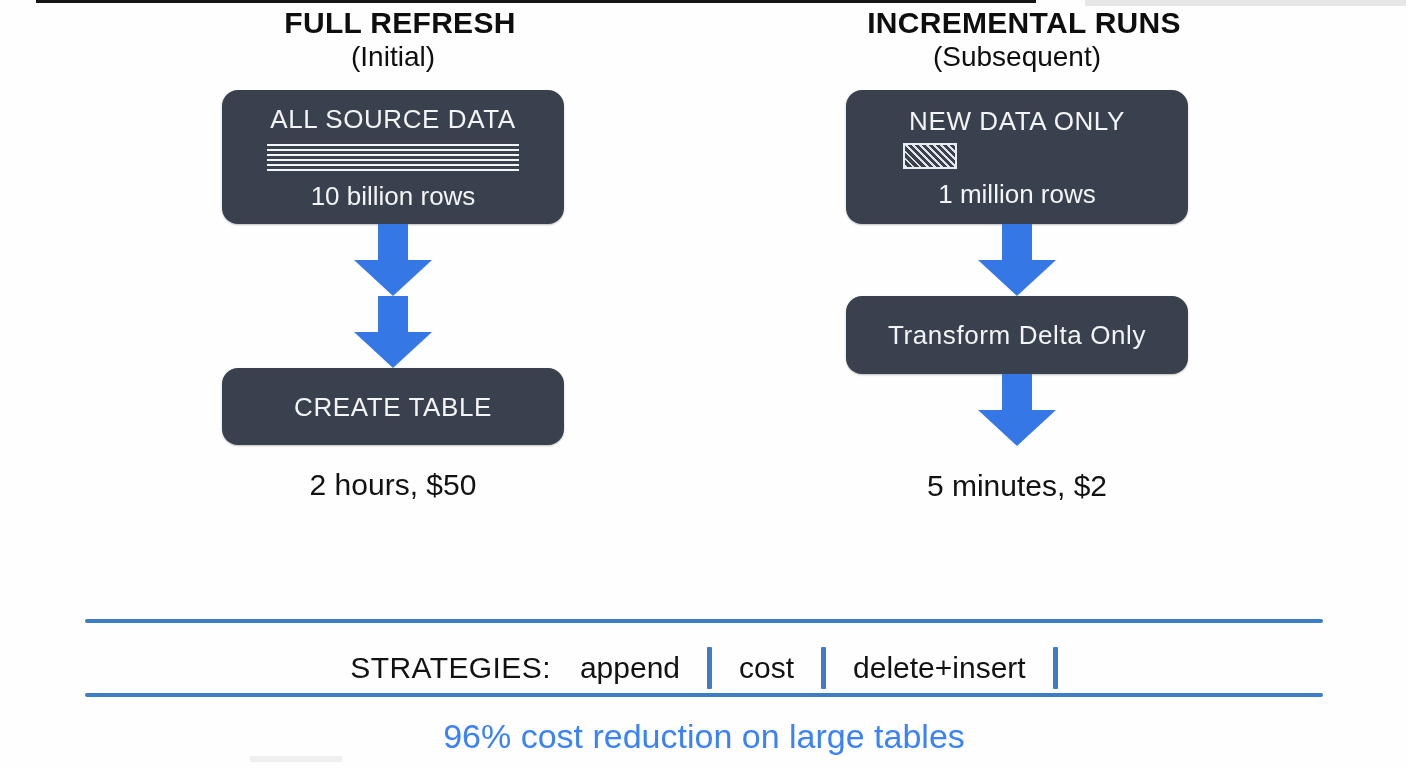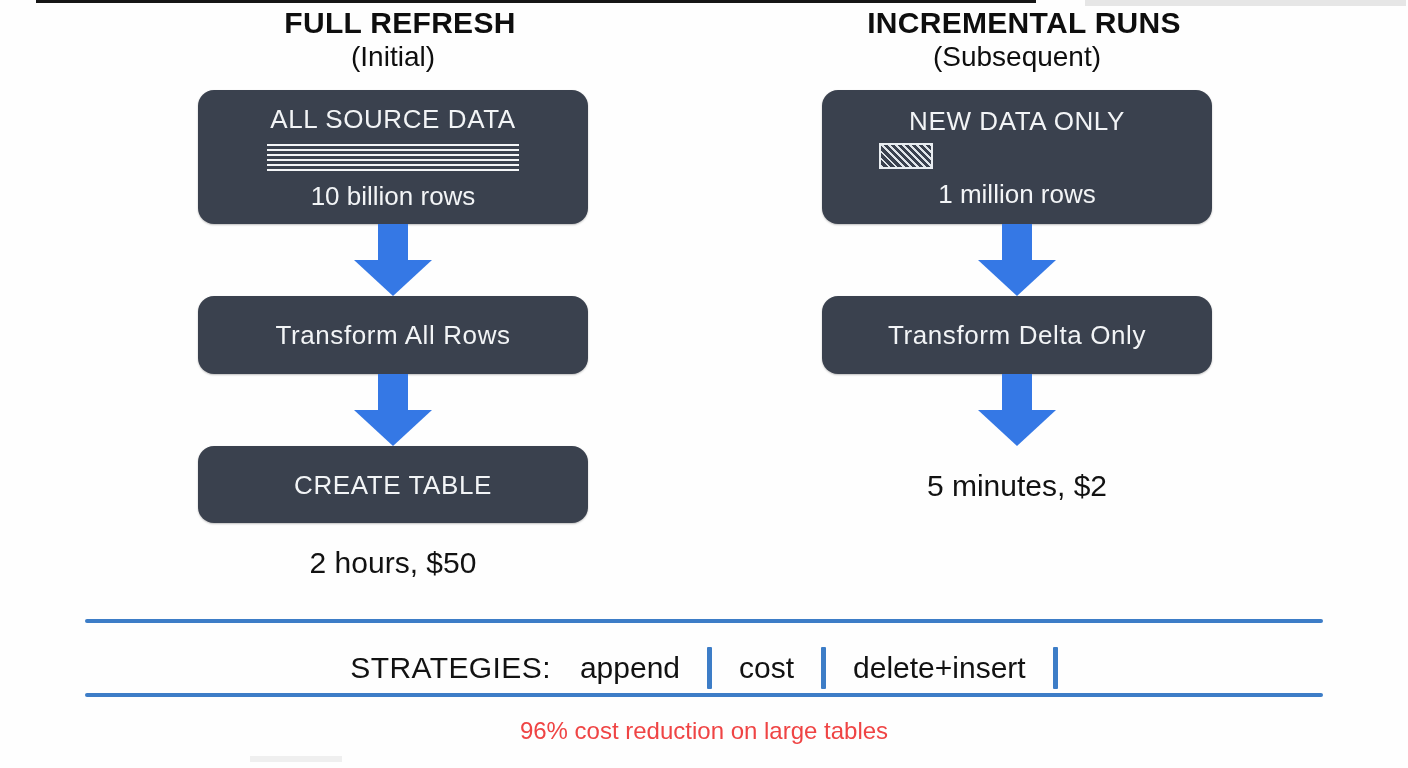--- a/index.html
+++ b/index.html
@@ -17,21 +17,21 @@
 
   
   .col{position:absolute;top:0;width:342px;display:flex;flex-direction:column;align-items:center;}
   .col.left{left:222px;}
   .col.right{left:846px;}
 
   .col-title{margin-top:6px;height:34px;line-height:34px;font-size:30px;font-weight:700;letter-spacing:.3px;white-space:nowrap;text-align:center;margin-left:14px;}
   .col-subtitle{height:34px;line-height:34px;font-size:28px;font-weight:400;white-space:nowrap;text-align:center;}
 
   .box{
-    width:390px;box-sizing:border-box;background:#3a414e;border-radius:16px;
+    width:342px;box-sizing:border-box;background:#3a414e;border-radius:16px;
     color:#f2f4f6;display:flex;flex-direction:column;align-items:center;justify-content:center;
     box-shadow:0 1px 2px rgba(0,0,0,.25);
   }
   .box.source{margin-top:16px;height:134px;}
   .box.step{height:78px;}
   .box.load{height:77px;}
   .box-label{font-size:26px;line-height:32px;letter-spacing:.6px;white-space:nowrap;}
   .box-rows{font-size:26px;line-height:32px;margin-top:9px;white-space:nowrap;}
 
   .stripes{
@@ -55,21 +55,21 @@
   .rule.top{top:619px;}
   .rule.bottom{top:693px;}
   .strategies{
     position:absolute;top:645px;left:0;right:0;height:46px;
     display:flex;justify-content:center;align-items:center;gap:27px;
     font-size:30px;color:#121212;
   }
   .strategies .lbl{margin-right:2px;letter-spacing:.4px;}
   .vsep{width:5px;height:42px;background:#3d7dc7;border-radius:1px;}
 
-  .footer{position:absolute;top:717px;left:0;right:0;text-align:center;font-size:24px;color:#ef4444;}
+  .footer{position:absolute;top:717px;left:0;right:0;text-align:center;font-size:34px;color:#3b82f6;}
 </style>
 </head>
 <body>
 
 <div class="artifact a1"></div>
 <div class="artifact a2"></div>
 <div class="artifact a3"></div>
 
 <div class="col left">
   <div class="col-title">FULL REFRESH</div>
@@ -79,23 +79,20 @@
     <div class="box-label">ALL SOURCE DATA</div>
     <div class="stripes"></div>
     <div class="box-rows">10 billion rows</div>
   </div>
 
   <div class="arrow">
     <div class="shaft"></div>
     <div class="head"></div>
   </div>
 
-  <div class="box step">
-    <div class="box-label">Transform All Rows</div>
-  </div>
 
   <div class="arrow">
     <div class="shaft"></div>
     <div class="head"></div>
   </div>
 
   <div class="box load">
     <div class="box-label">CREATE TABLE</div>
   </div>
 

